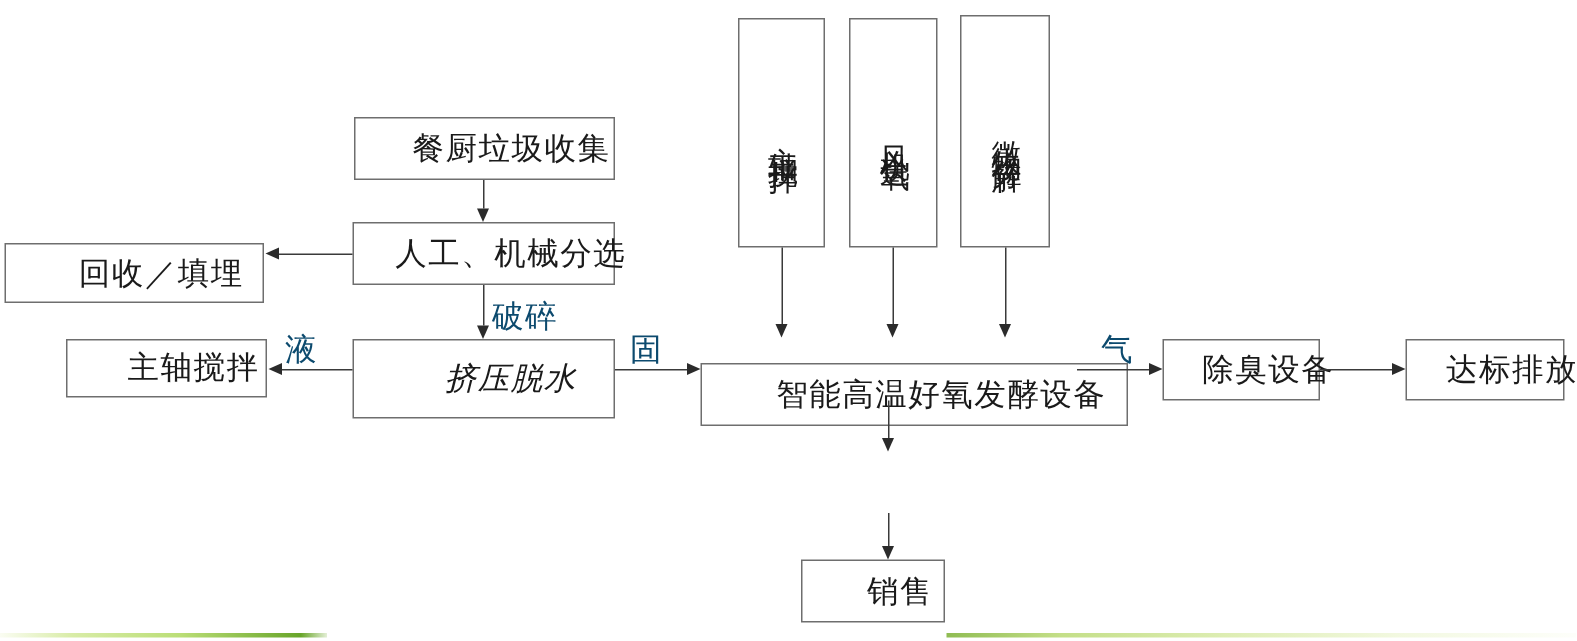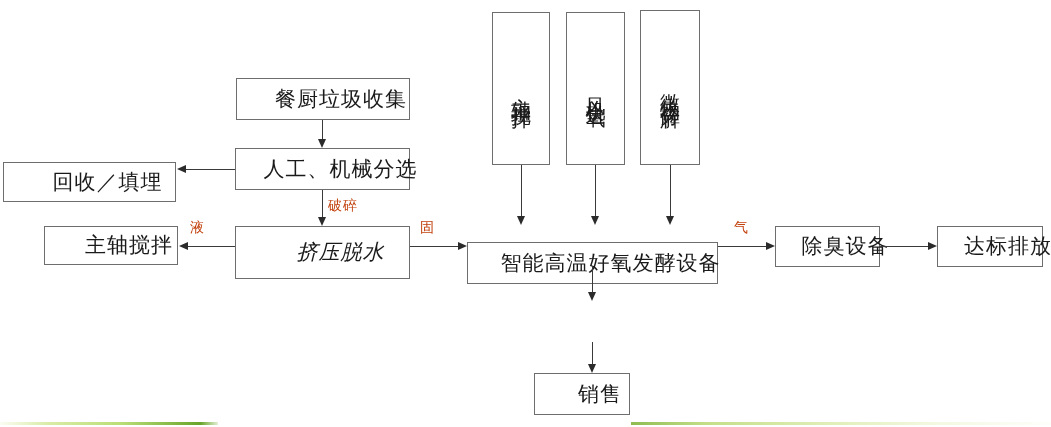--- a/index.html
+++ b/index.html
@@ -61,22 +61,22 @@
     border-bottom: 4.5px solid transparent;
     border-right: 9px solid #2b2b2b;
   }
   .arrow.right {
     border-top: 4.5px solid transparent;
     border-bottom: 4.5px solid transparent;
     border-left: 9px solid #2b2b2b;
   }
   .elabel {
     position: absolute;
-    font-size: 14px;
-    color: #c2410c;
+    font-size: 21px;
+    color: #0c4a6e;
     white-space: nowrap;
     letter-spacing: 1px;
     text-align: center;
   }
   .deco-strip {
     position: absolute;
     height: 3px;
   }
   #strip-left {
     left: 0;
@@ -109,21 +109,21 @@
   <div class="node" style="left:236px; top:78px; width:174px; height:42px;">餐厨垃圾收集</div>
 
   <div class="node" style="left:235px; top:148px; width:175px; height:42px;">人工、机械分选</div>
 
   <div class="node" style="left:3px; top:162px; width:173px; height:40px;">回收／填埋</div>
 
   <div class="node" style="left:235px; top:226px; width:175px; height:53px;font-style:italic;">挤压脱水</div>
 
   <div class="node" style="left:44px; top:226px; width:134px; height:39px;">主轴搅拌</div>
 
-  <div class="node" style="left:467px; top:242px; width:251px; height:42px;">智能高温好氧发酵设备</div>
+  <div class="node" style="left:467px; top:242px; width:285px; height:42px;">智能高温好氧发酵设备</div>
 
   <div class="node vert" style="left:492px; top:12px; width:58px; height:153px;">主轴搅拌</div>
 
   <div class="node vert" style="left:566px; top:12px; width:59px; height:153px;">风机送氧</div>
 
   <div class="node vert" style="left:640px; top:10px; width:60px; height:155px;">微生物分解</div>
 
   <div class="node" style="left:775px; top:226px; width:105px; height:41px;">除臭设备</div>
 
   <div class="node" style="left:937px; top:226px; width:106px; height:41px;">达标排放</div>

